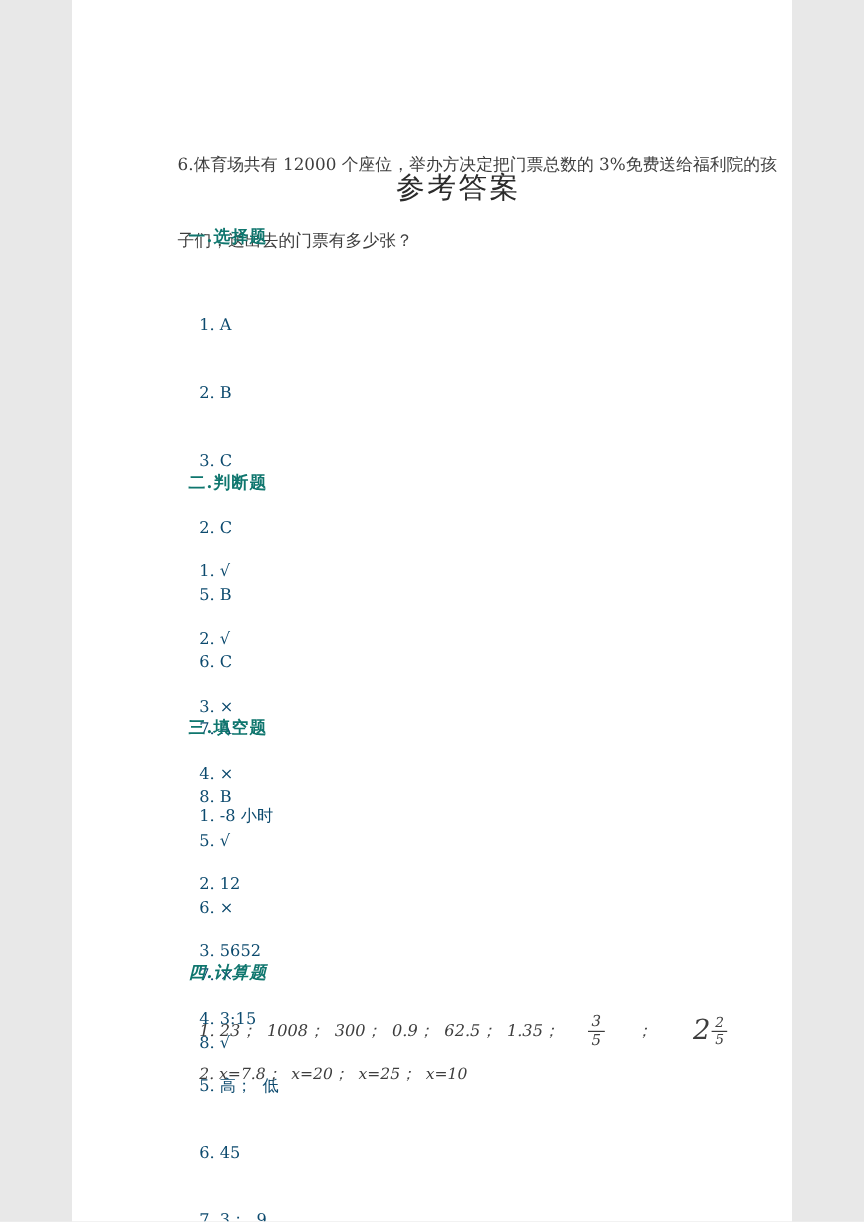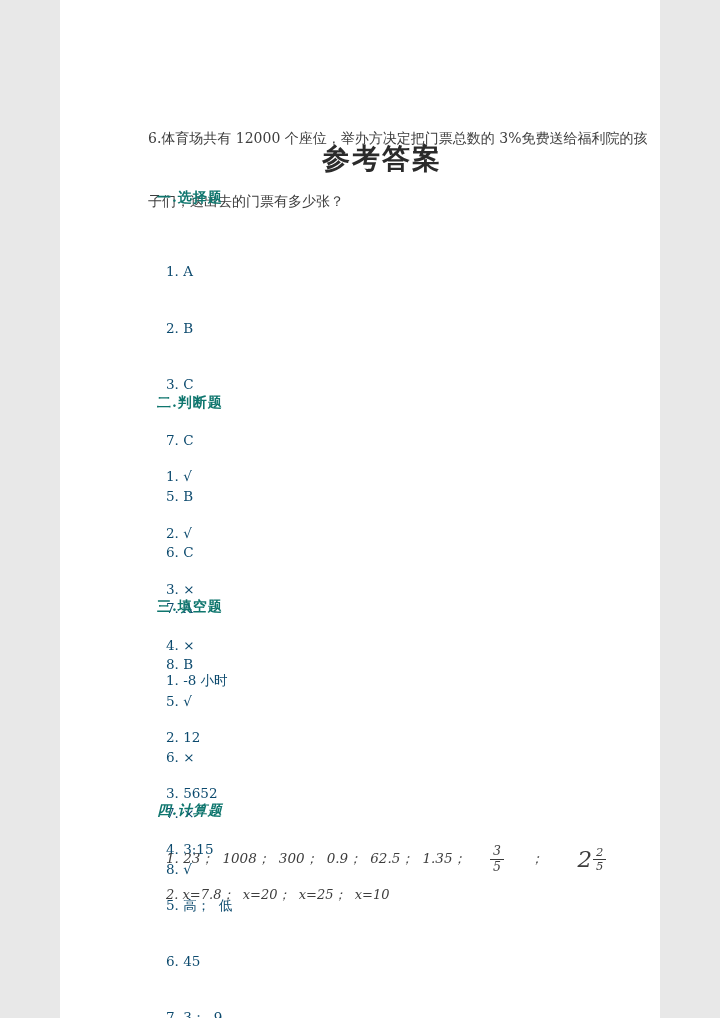--- a/index.html
+++ b/index.html
@@ -23,22 +23,22 @@
     line-height: 21px;
     color: #3d3d3d;
     white-space: pre-wrap;
   }
   .title {
     position: absolute;
     top: 140px;
     left: 0;
     width: 100%;
     text-align: center;
-    font-size: 28px;
-    font-weight: bold;
+    font-size: 24px;
+    font-weight: normal;
     letter-spacing: 2px;
     color: #2b2b2b;
     padding-left: 44px;
   }
   .section {
     position: absolute;
     left: 97px;
   }
   .sec-heading {
     font-size: 14px;
@@ -110,21 +110,21 @@
   </div>
 
   <div class="title">参考答案</div>
 
   <div class="section" style="top:189px">
     <div class="sec-heading">一.选择题</div>
     <div class="items">
       <div>1. A</div>
       <div>2. B</div>
       <div>3. C</div>
-      <div>7. C</div>
+      <div>2. C</div>
       <div>5. B</div>
       <div>6. C</div>
       <div>7. A</div>
       <div>8. B</div>
     </div>
   </div>
 
   <div class="section" style="top:394px">
     <div class="sec-heading">二.判断题</div>
     <div class="items">

